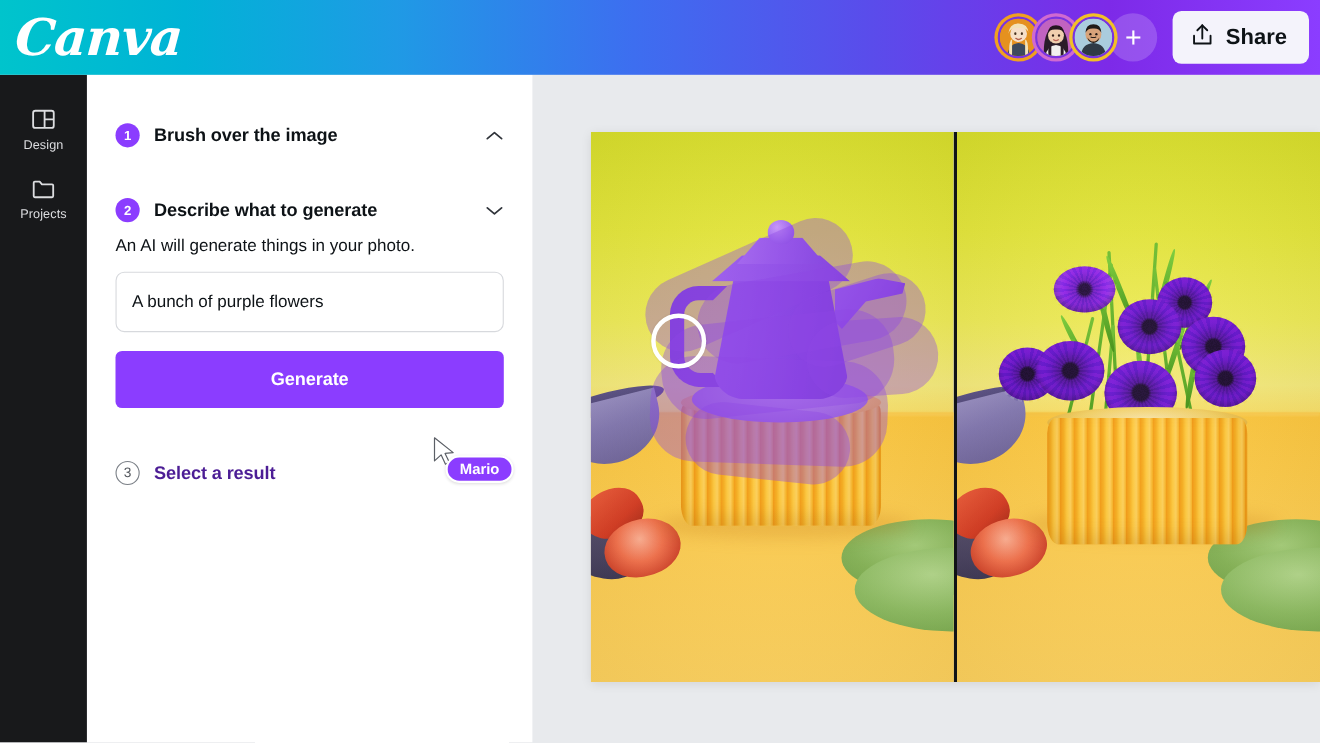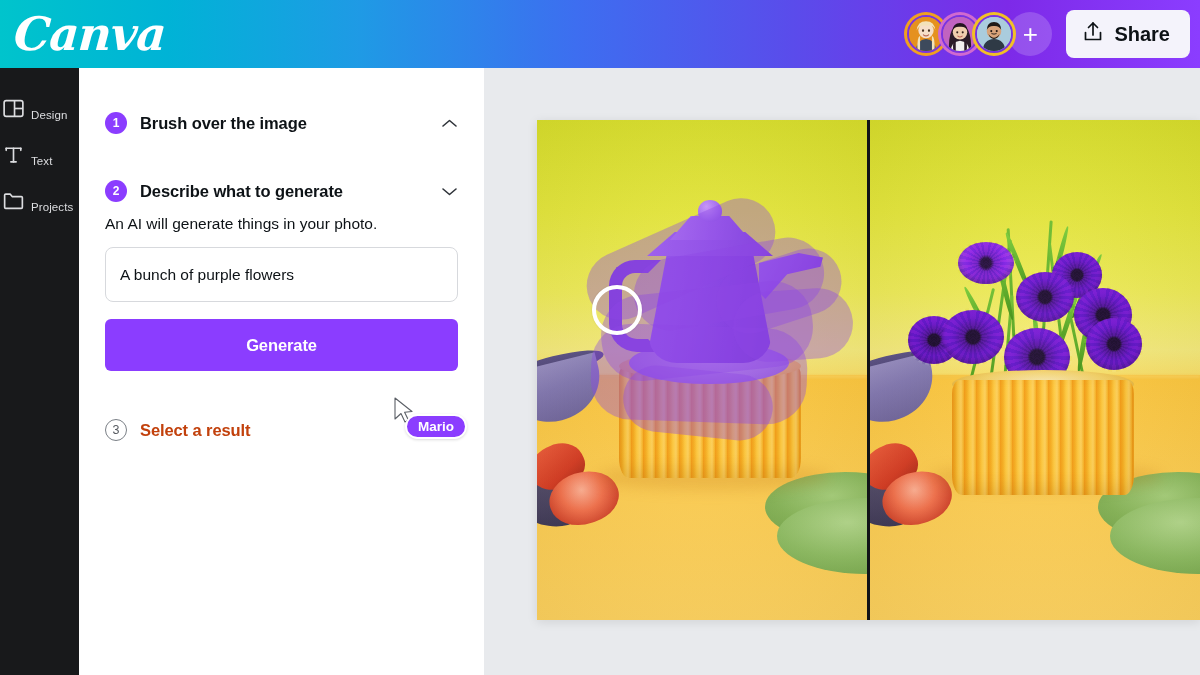--- a/index.html
+++ b/index.html
@@ -96,21 +96,21 @@
     position: absolute; top: 68px; left: 0;
     width: 79px; height: 607px;
     background: #18191b;
     padding-top: 16px;
     z-index: 30;
   }
 
   .rail-item {
     width: 79px;
     padding: 11px 0 9px 0;
-    display: flex; align-items: flex-end;
+    display: flex; flex-direction: column; align-items: center;
     gap: 5px;
     cursor: pointer;
   }
   .rail-icon {
     width: 26px; height: 26px;
     display: flex; align-items: center; justify-content: center;
     color: #dcdde0;
   }
   .rail-label {
     font-size: 11.5px; color: #dcdde0; letter-spacing: 0.1px;
@@ -166,21 +166,21 @@
     border: 1.5px solid #7a7f86;
     color: #55595f;
     font-weight: 400;
     font-size: 12.5px;
   }
   .step-title {
     margin-left: 13px;
     font-size: 16.5px; font-weight: 700; color: #0d1216;
     letter-spacing: -0.1px;
   }
-  .step-title.muted { color: #c2410c; }
+  .step-title.muted { color: #4c1d95; }
 
   .step-chevron {
     margin-left: auto;
     width: 18px; height: 18px;
     color: #30343a;
     display: flex; align-items: center; justify-content: center;
   }
 
   .help-text {
     font-size: 15.5px; color: #0d1216;
@@ -562,32 +562,20 @@
         <svg width="25" height="25" viewBox="0 0 24 24" fill="none" stroke="currentColor" stroke-width="1.6">
           <rect x="3" y="4.5" width="18" height="15" rx="2"></rect>
           <path d="M13 4.5 V19.5"></path>
             <path d="M13 12 H21"></path>
         </svg>
       </span>
       <span class="rail-label">Design</span>
     </div>
 
 
-    <div class="rail-item">
-      <span class="rail-icon">
-        <svg width="25" height="25" viewBox="0 0 24 24" fill="none" stroke="currentColor" stroke-width="1.6" stroke-linecap="round">
-          <path d="M5 6 H19"></path>
-            <path d="M12 6 V19"></path>
-          <path d="M5 6 V8"></path>
-            <path d="M19 6 V8"></path>
-          <path d="M9.5 19 H14.5"></path>
-        </svg>
-      </span>
-      <span class="rail-label">Text</span>
-    </div>
 
 
     <div class="rail-item">
       <span class="rail-icon">
         <svg width="25" height="25" viewBox="0 0 24 24" fill="none" stroke="currentColor" stroke-width="1.6" stroke-linejoin="round">
           <path d="M3.5 18.5 V6.8a1 1 0 0 1 1-1h4.2l2 2.4h8.8a1 1 0 0 1 1 1v9.3a1 1 0 0 1-1 1H4.5a1 1 0 0 1-1-1Z"></path>
         </svg>
       </span>
       <span class="rail-label">Projects</span>
     </div>

